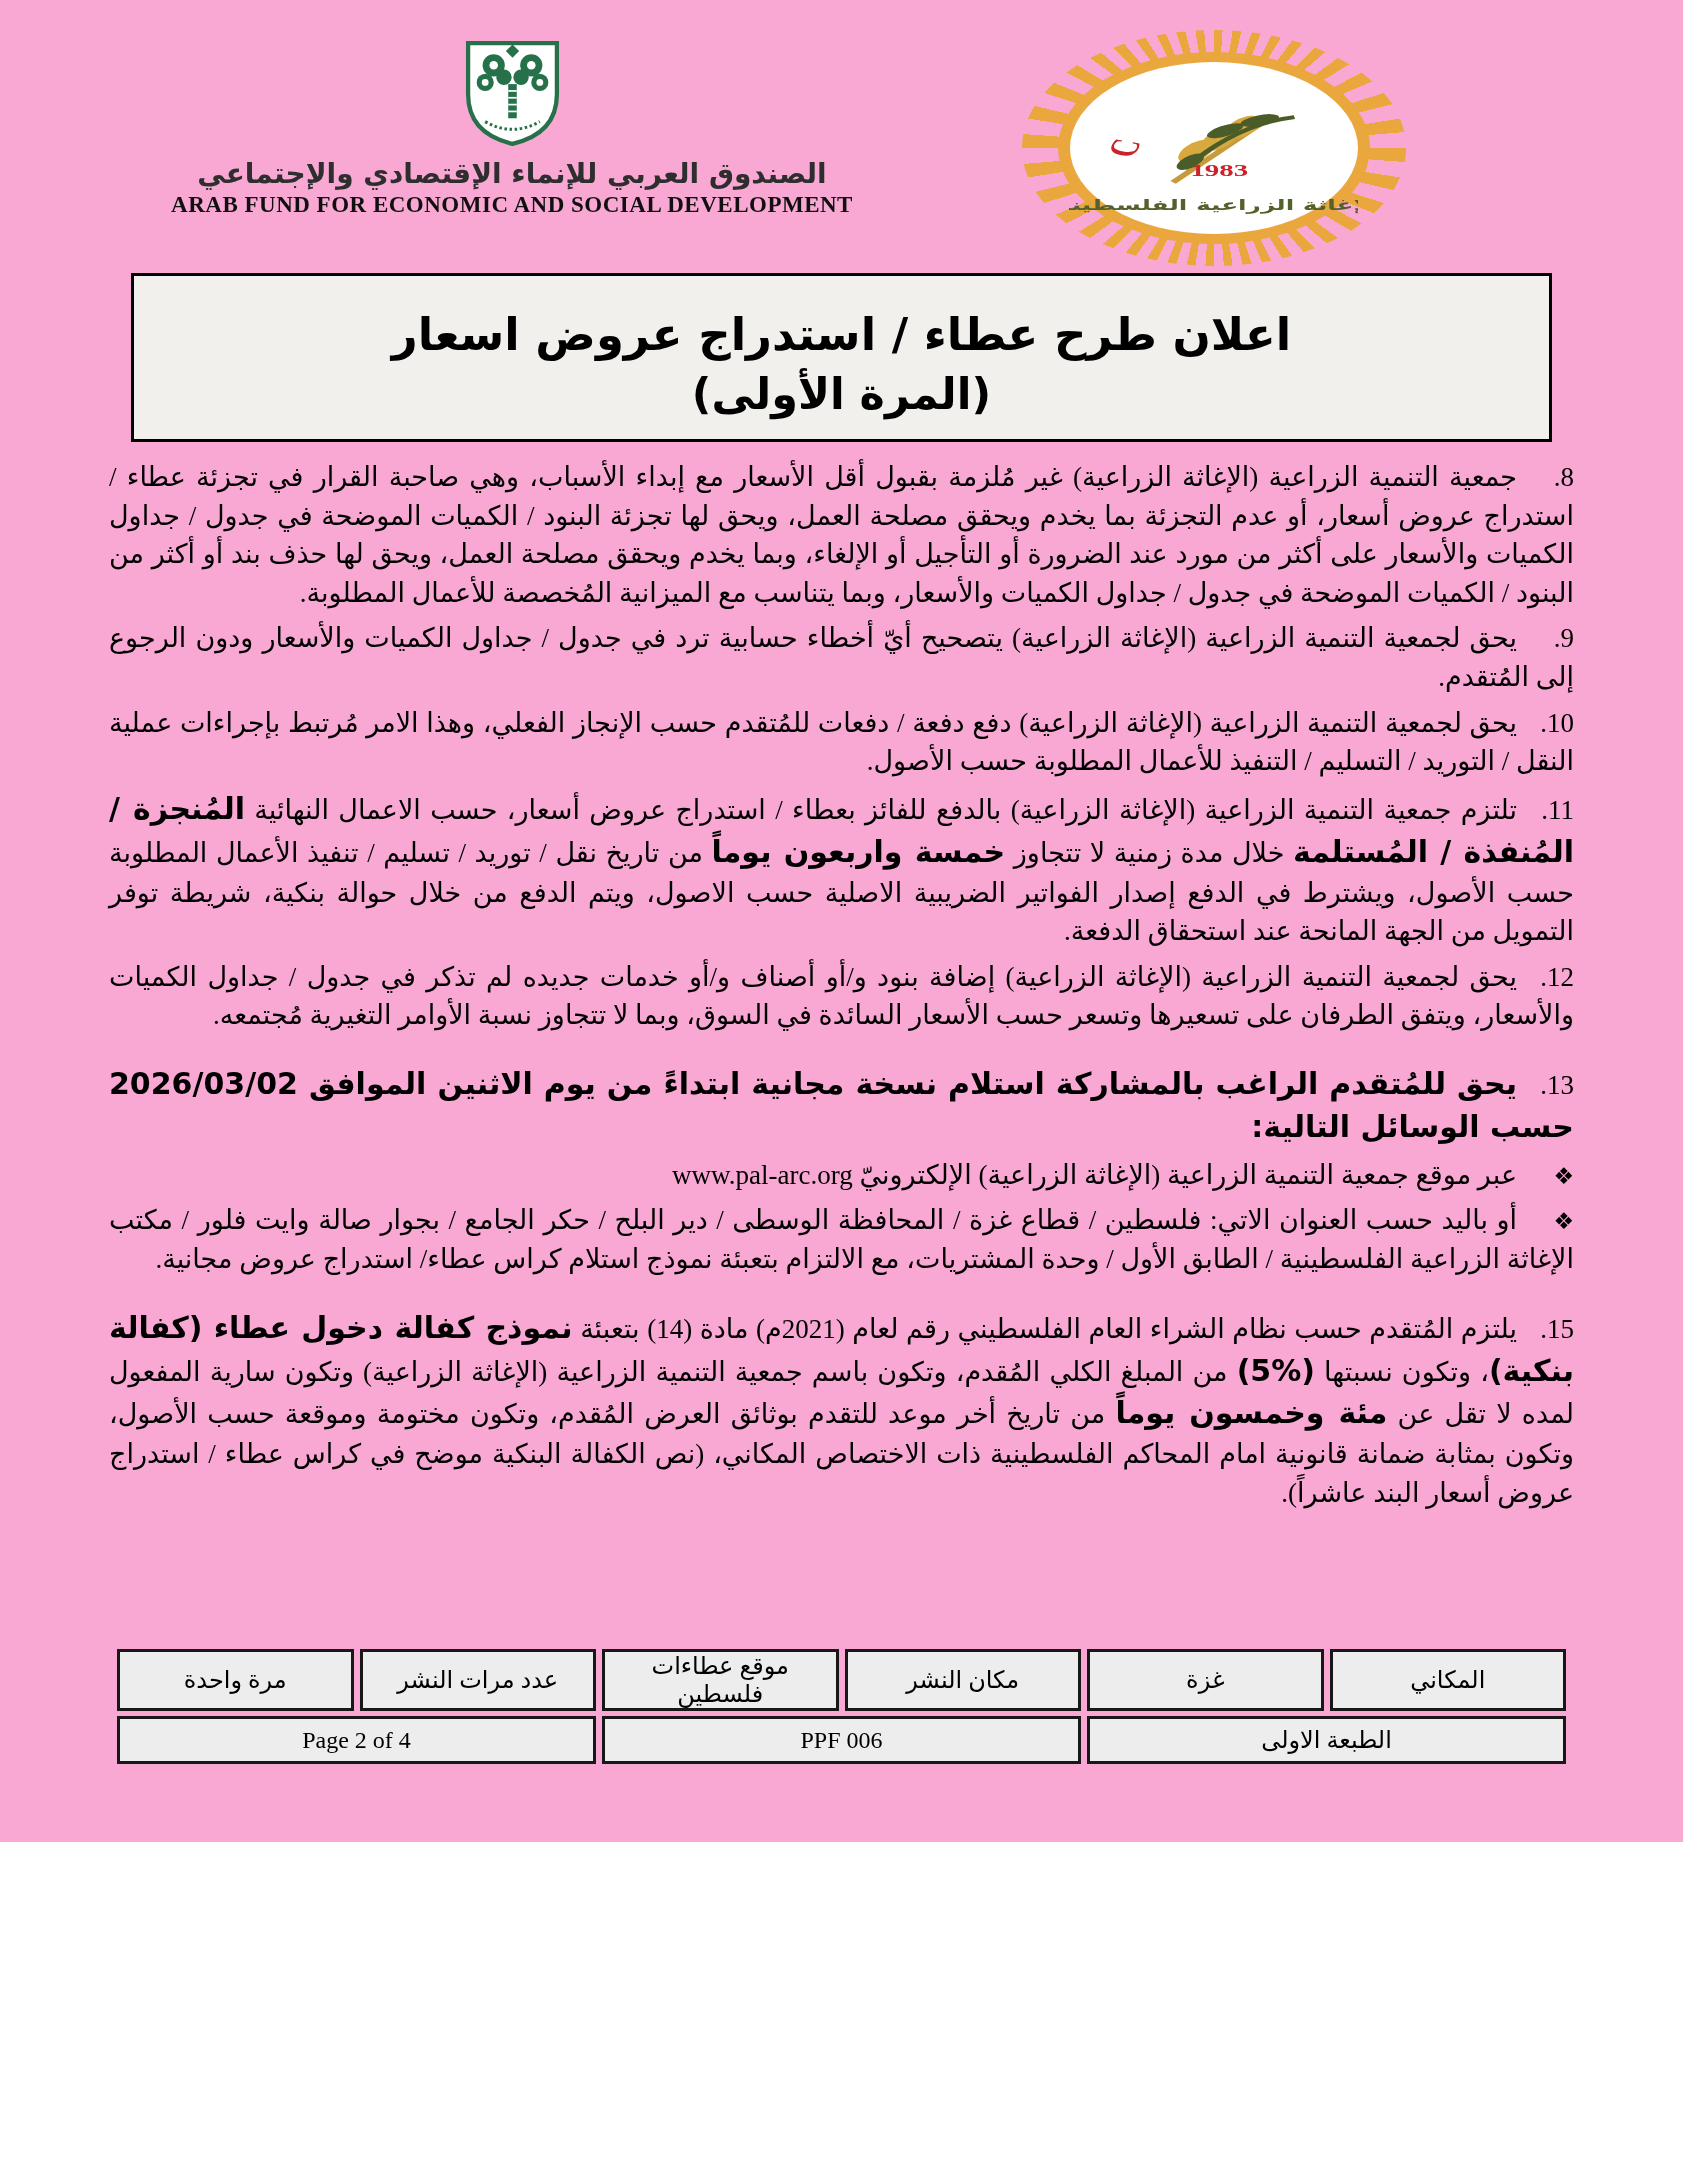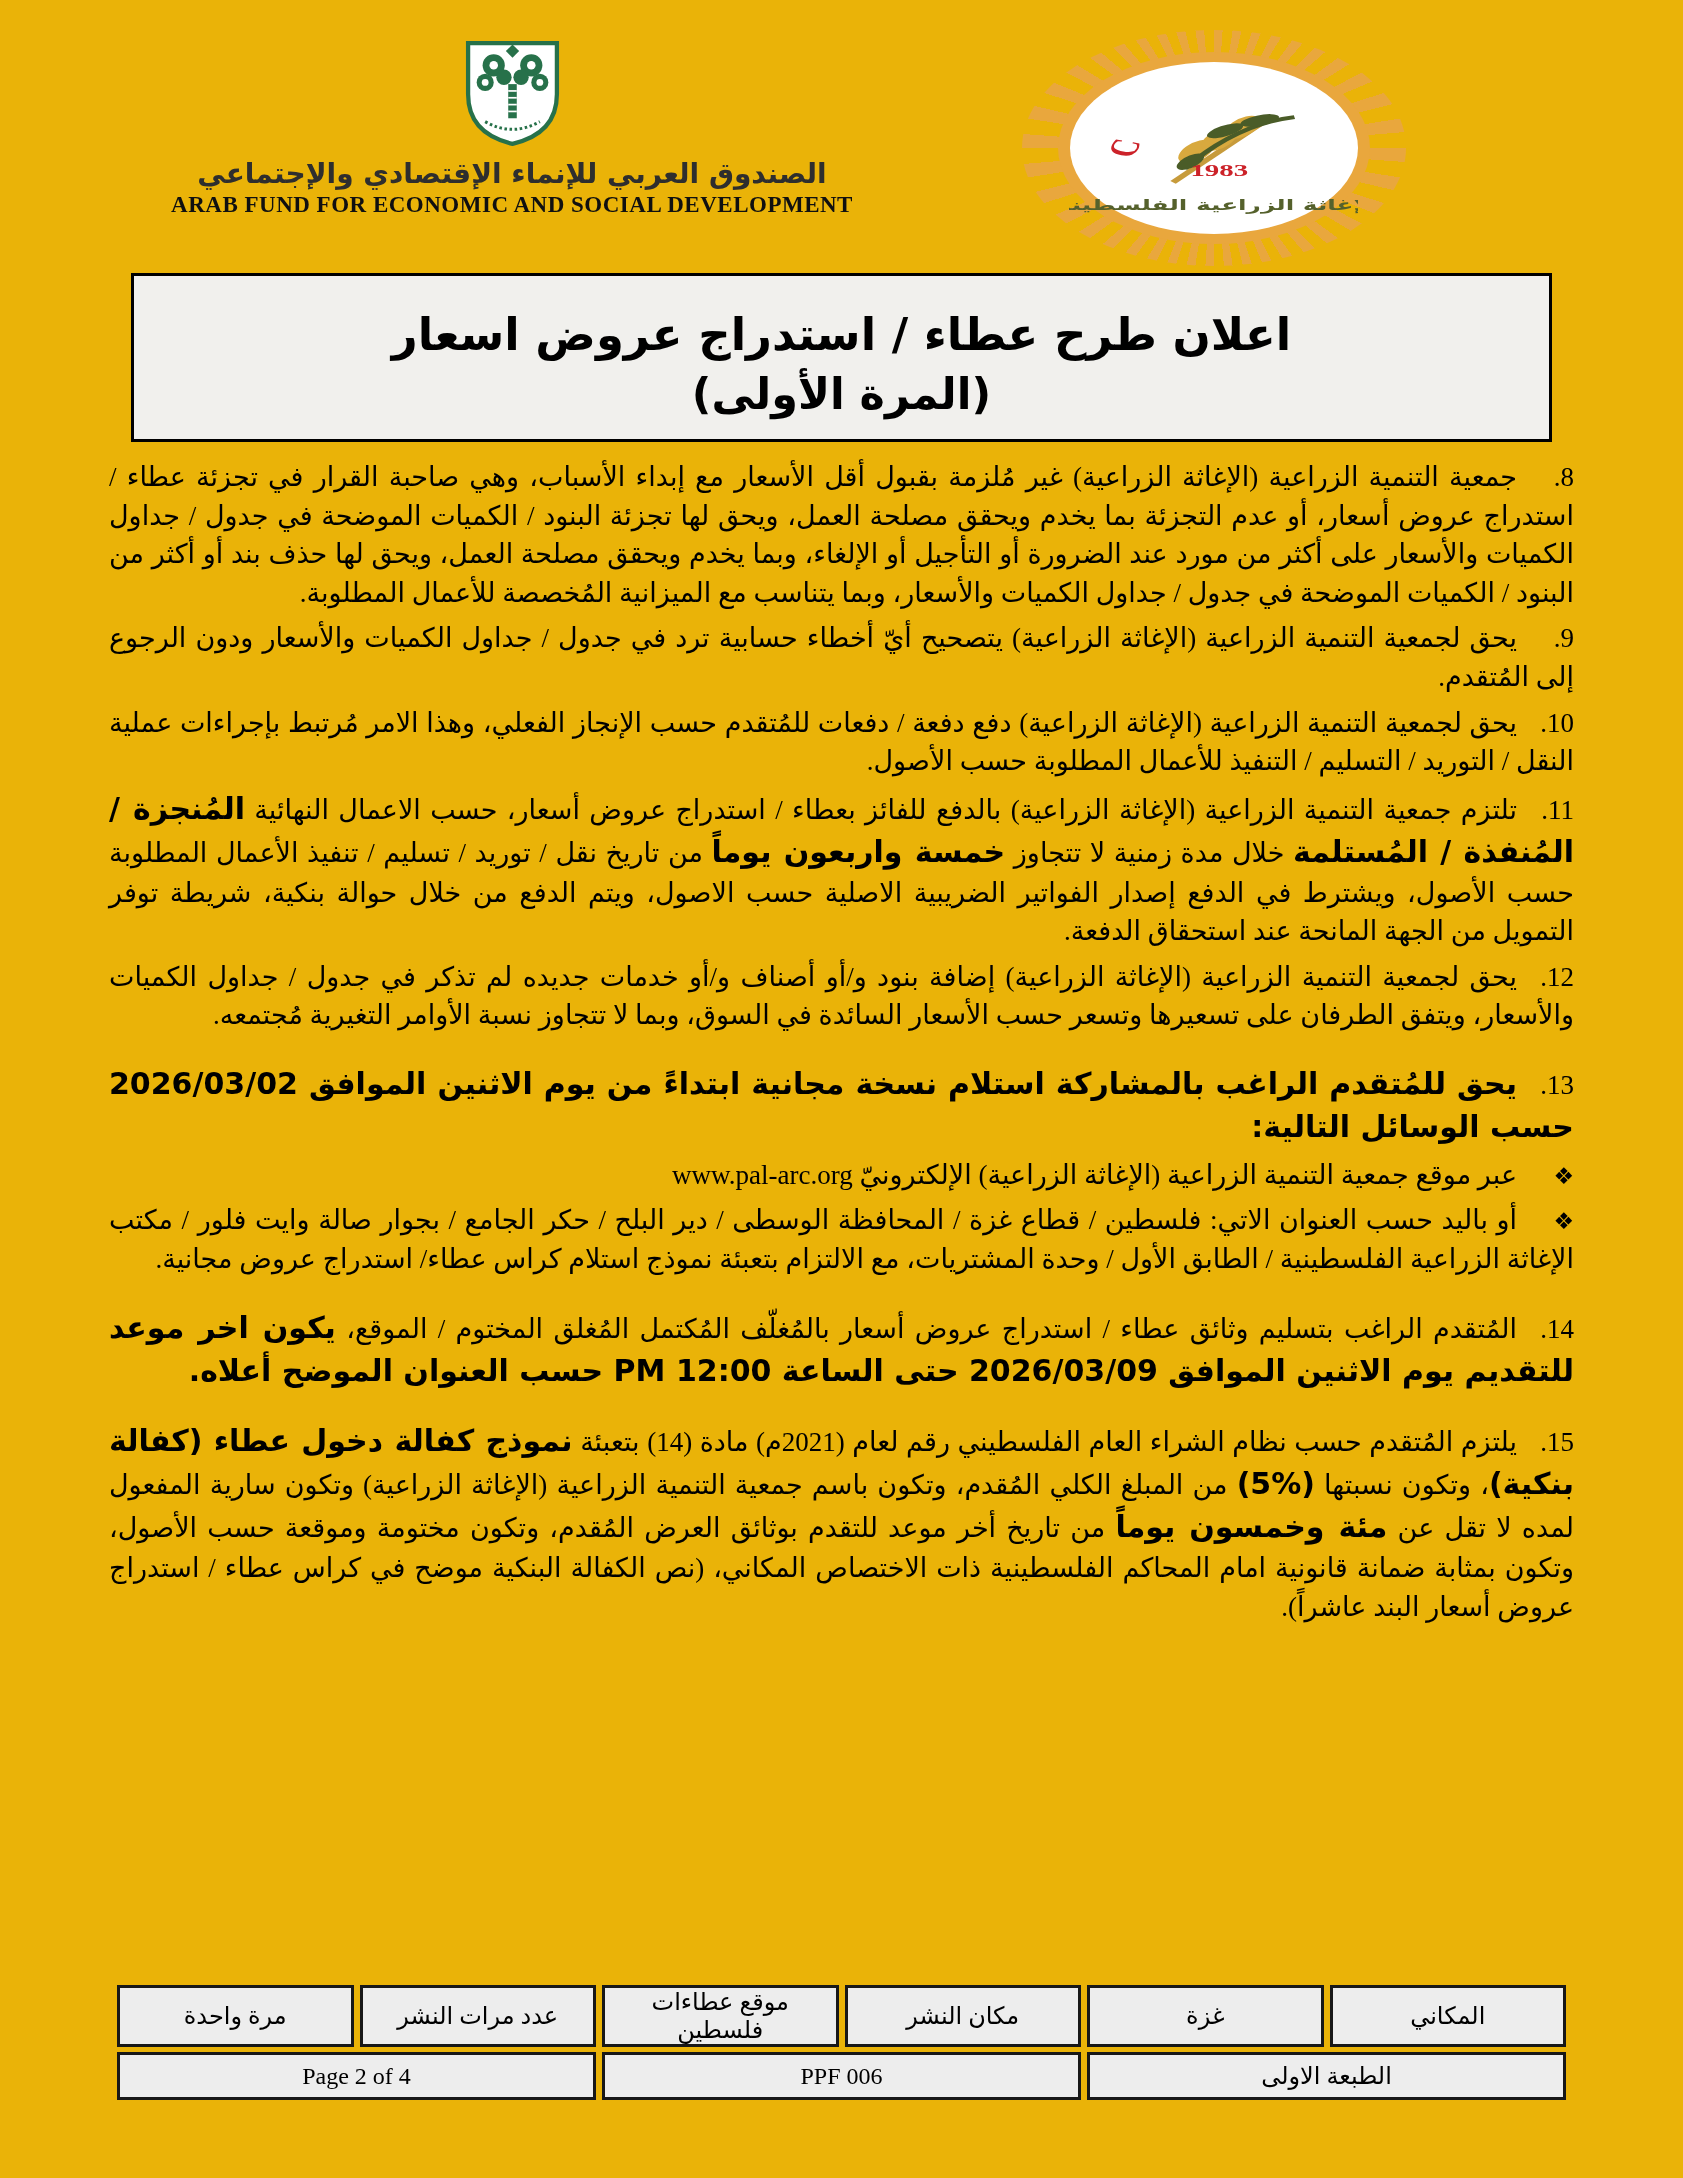--- a/index.html
+++ b/index.html
@@ -1,16 +1,16 @@
 <!DOCTYPE html>
 <html lang="ar" dir="rtl"><head>
 <meta charset="utf-8">
 <style>
   html,body{margin:0;padding:0;background:#fff;}
-  .page{position:relative;width:1683px;height:2178px;background:#eab308;overflow:hidden;
+  .page{position:relative;width:1683px;height:1842px;background:#f9a8d4;overflow:hidden;
         font-family:"Liberation Serif","DejaVu Serif","DejaVu Sans",serif;color:#000;direction:rtl;}
 
   
   .hdr{position:relative;height:249px;}
   .fund{position:absolute;left:111px;top:38px;width:802px;text-align:center;}
   .fund-ar{font-size:28px;font-weight:bold;color:#2e2e2e;margin-top:4px;font-family:"DejaVu Sans",sans-serif;}
   .fund-en{font-size:23px;font-weight:bold;letter-spacing:0.5px;color:#101010;margin-top:2px;}
   .parc{position:absolute;left:1022px;top:30px;width:384px;height:236px;}
   .sun{position:absolute;inset:0;border-radius:50%;
        background:repeating-conic-gradient(#e9a73d 0deg 4.2deg,rgba(255,255,255,0) 4.2deg 9deg);}
@@ -115,21 +115,20 @@
 
       <p class="li"><span class="num">12.</span><span><span>يحق لجمعية التنمية الزراعية (الإغاثة الزراعية) إضافة بنود و/أو أصناف و/أو خدمات جديده لم تذكر في جدول / جداول الكميات والأسعار، ويتفق الطرفان على تسعيرها وتسعر حسب الأسعار السائدة في السوق، وبما لا تتجاوز نسبة الأوامر التغيرية مُجتمعه.</span></span></p>
 
       <p class="li mt"><span class="num">13.</span><span><span class="sbig">يحق للمُتقدم الراغب بالمشاركة استلام نسخة مجانية ابتداءً من يوم الاثنين الموافق 2026/03/02 حسب الوسائل التالية:</span></span></p>
 
       <p class="li"><span class="num bnum">❖</span><span><span>عبر موقع جمعية التنمية الزراعية (الإغاثة الزراعية) الإلكترونيّ </span><span dir="ltr">www.pal-arc.org</span></span></p>
 
       <p class="li"><span class="num bnum">❖</span><span><span>أو باليد حسب العنوان الاتي: فلسطين / قطاع غزة / المحافظة الوسطى / دير البلح / حكر الجامع / بجوار صالة وايت فلور / مكتب الإغاثة الزراعية الفلسطينية / الطابق الأول / وحدة المشتريات، مع الالتزام بتعبئة نموذج استلام كراس عطاء/ استدراج عروض مجانية.</span></span></p>
 
 
-      <p class="li mt"><span class="num">14.</span><span><span>المُتقدم الراغب بتسليم وثائق عطاء / استدراج عروض أسعار بالمُغلّف المُكتمل المُغلق المختوم / الموقع، </span><span class="sbig">يكون اخر موعد للتقديم يوم الاثنين الموافق 2026/03/09 حتى الساعة 12:00 PM حسب العنوان الموضح أعلاه.</span></span></p>
 
       <p class="li mt"><span class="num">15.</span><span><span>يلتزم المُتقدم حسب نظام الشراء العام الفلسطيني رقم لعام (2021م) مادة (14) بتعبئة </span><span class="sbig">نموذج كفالة دخول عطاء (كفالة بنكية)</span><span>، وتكون نسبتها </span><span class="sbig">(%5)</span><span> من المبلغ الكلي المُقدم، وتكون باسم جمعية التنمية الزراعية (الإغاثة الزراعية) وتكون سارية المفعول لمده لا تقل عن </span><span class="sbig">مئة وخمسون يوماً</span><span> من تاريخ أخر موعد للتقدم بوثائق العرض المُقدم، وتكون مختومة وموقعة حسب الأصول، وتكون بمثابة ضمانة قانونية امام المحاكم الفلسطينية ذات الاختصاص المكاني، (نص الكفالة البنكية موضح في كراس عطاء / استدراج عروض أسعار البند عاشراً).</span></span></p>
 
     </div>
   </div>
 
   <table class="ftab">
     <tbody>
         <tr>
       <td>المكاني</td>

